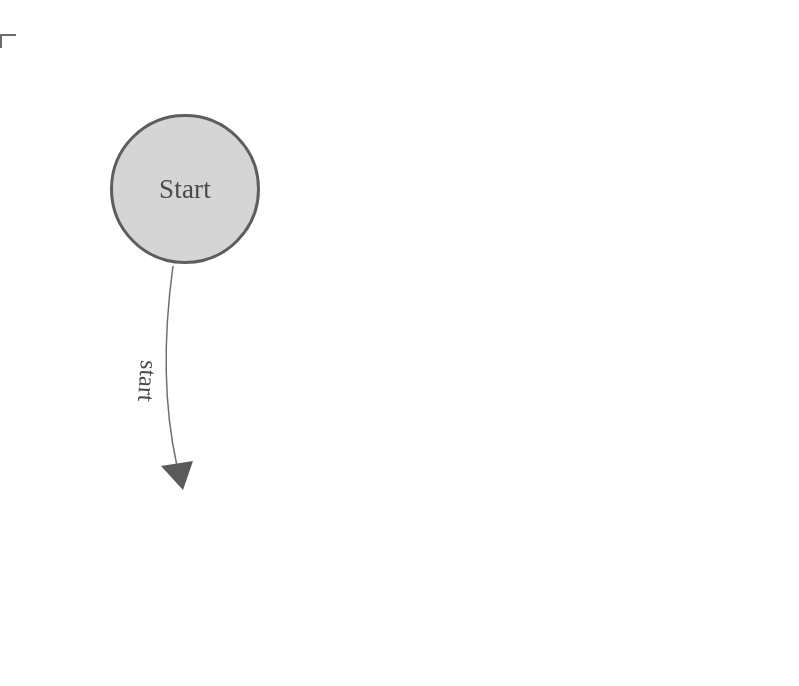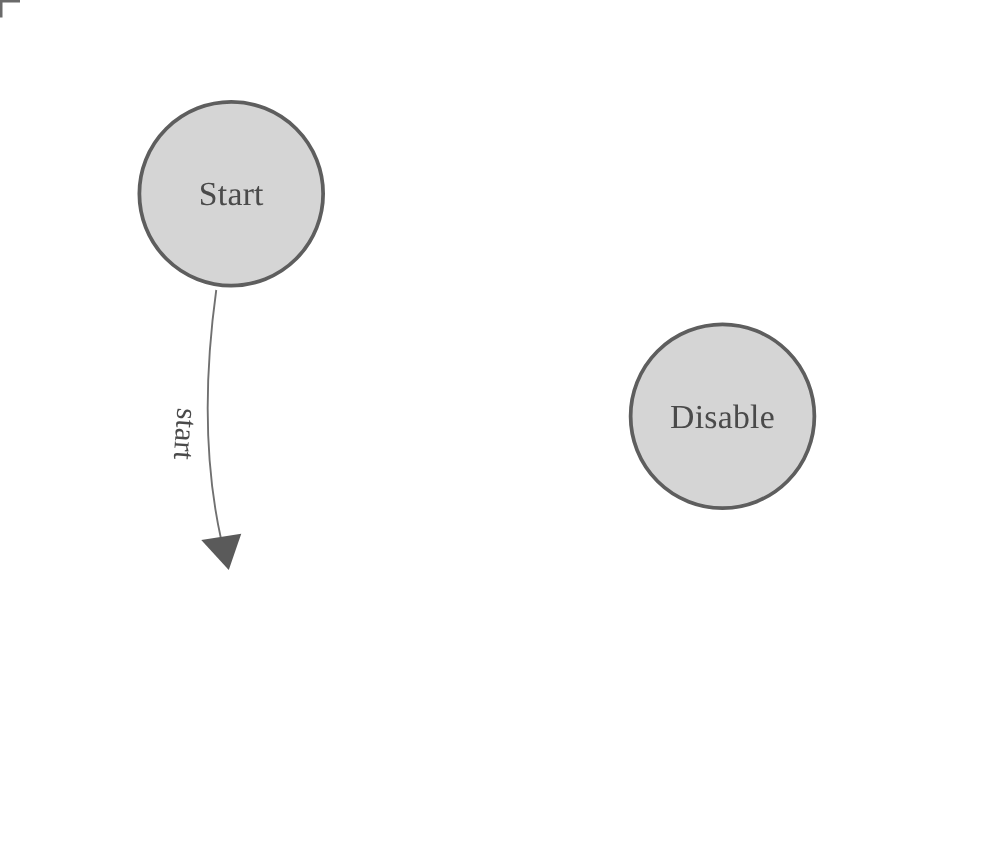--- a/index.html
+++ b/index.html
@@ -11,20 +11,21 @@
     height: 686px;
     background: #ffffff;
     font-family: "Liberation Serif", serif;
   }
   .canvas {
     position: relative;
     width: 799px;
     height: 498px;
     background: var(--bg, #ffffff);
     overflow: hidden;
+    margin-top: 34px;
   }
   .corner-mark {
     position: absolute;
     left: 0;
     top: 0;
     width: 14px;
     height: 12px;
     border-top: 2px solid var(--corner-color, #6a6a6a);
     border-left: 2px solid var(--corner-color, #6a6a6a);
   }
@@ -88,19 +89,16 @@
   <svg class="edge-layer" width="799" height="686" viewBox="0 0 799 686" xmlns="http://www.w3.org/2000/svg">
     <path class="edge-path" d="M173,232 C165,290 161,360 177,432"></path>
     <polygon class="arrowhead" points="161,432 193,427 183,456"></polygon>
   </svg>
 
   <div class="node" id="node-start">
     <span class="node-label">Start</span>
   </div>
 
 
-  <div class="node" id="node-disable">
-    <span class="node-label">Disable</span>
-  </div>
 
   <div class="edge-label">start</div>
 
 </div>
 
 </body></html>

